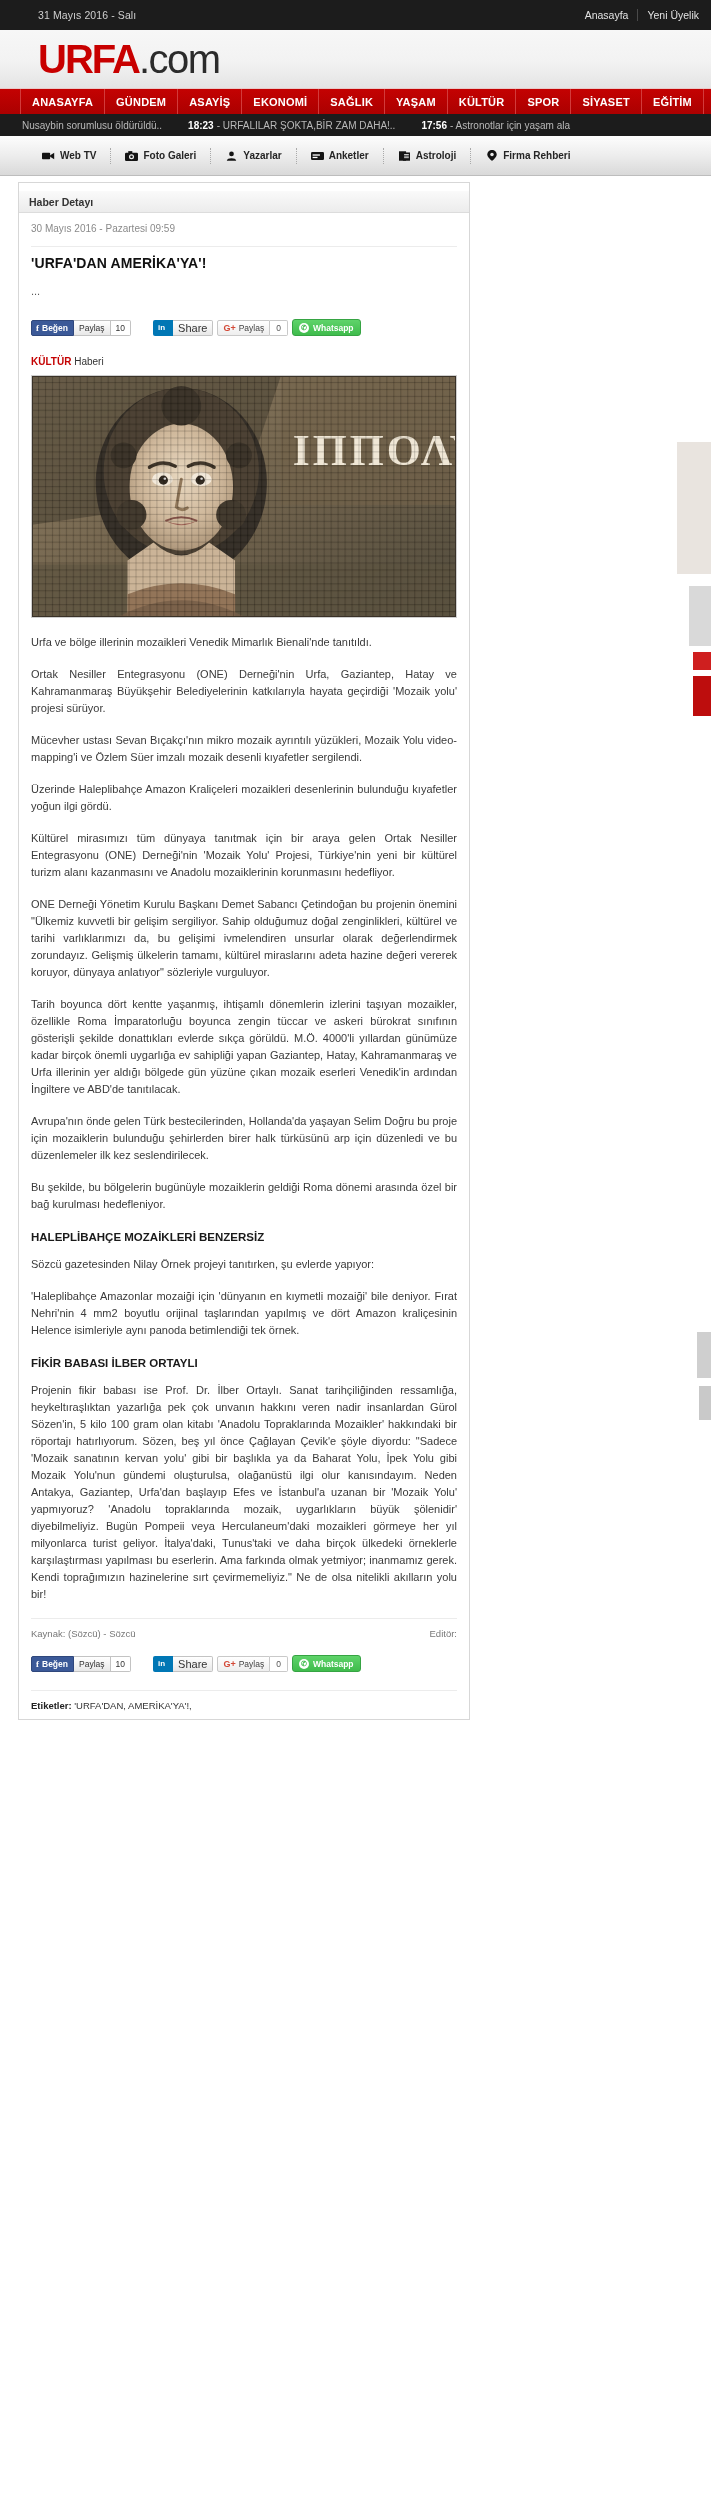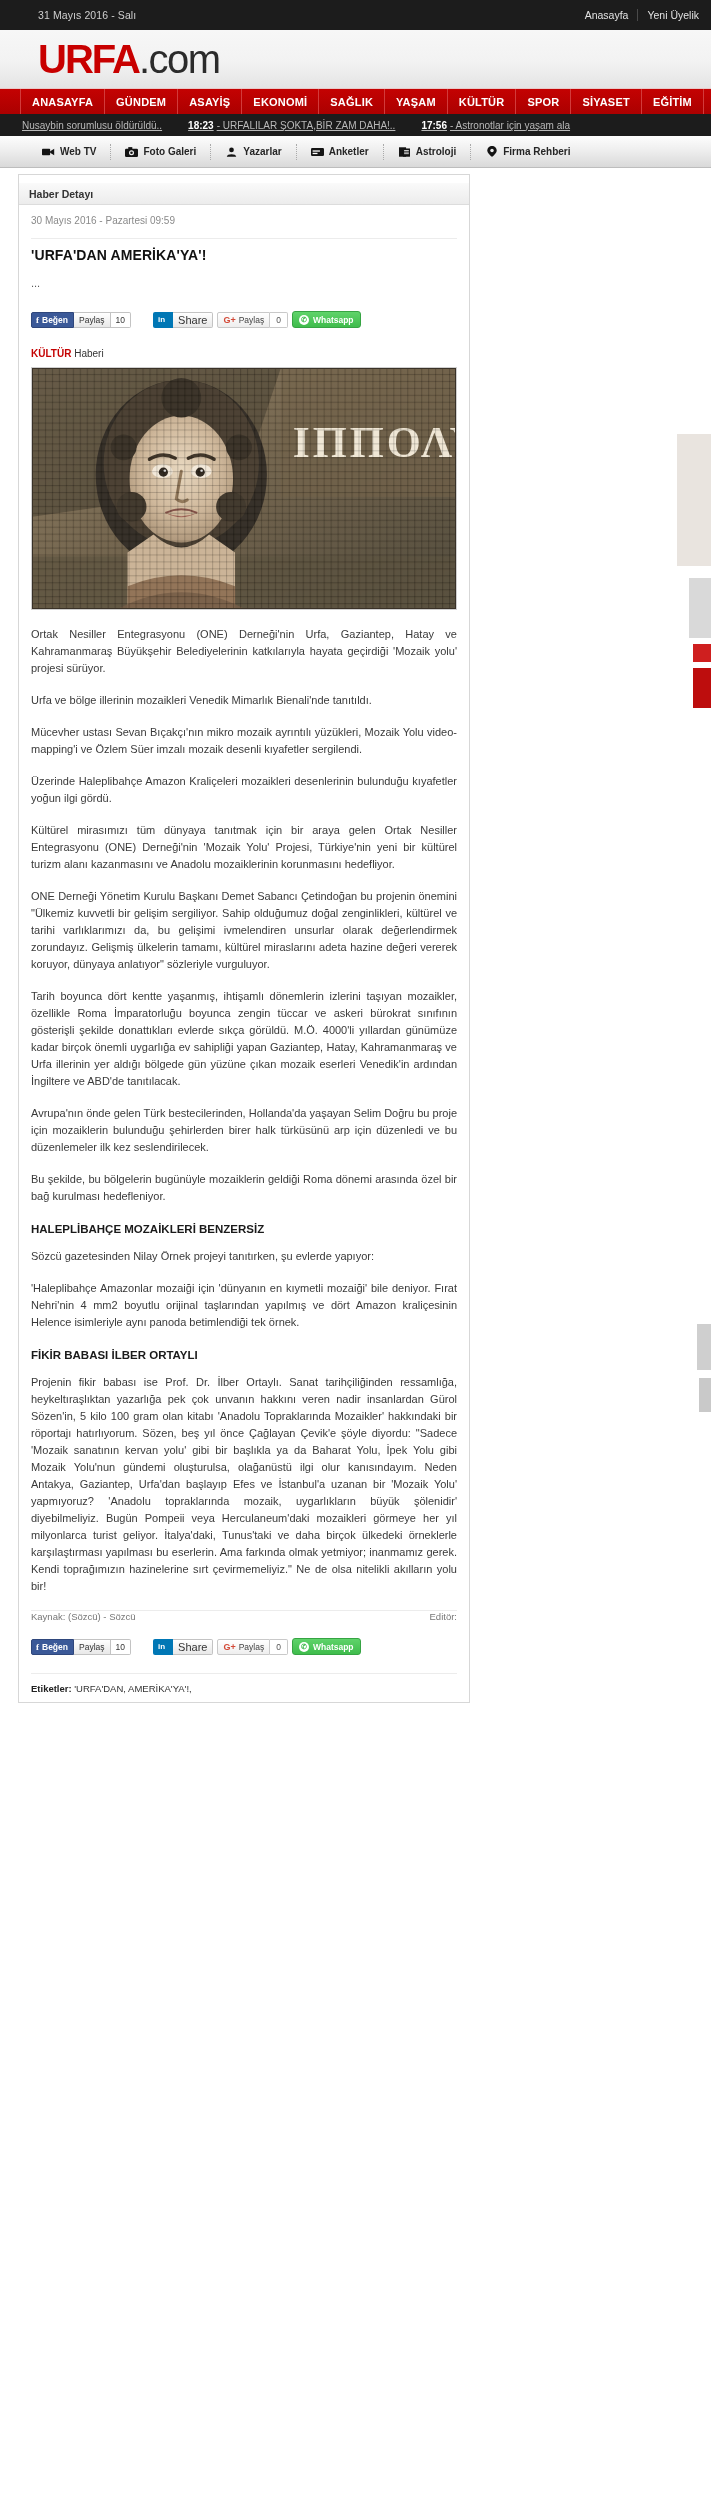--- a/index.html
+++ b/index.html
@@ -79,30 +79,29 @@
   .ticker {
     background: #1c1c1c;
     height: 22px;
     display: flex;
     align-items: center;
     overflow: hidden;
     padding-left: 22px;
     font-size: 10px;
     color: #b9b9b9;
     white-space: nowrap;
-    text-decoration: underline;
   }
   .ticker .titem { margin-right: 26px; display: inline-flex; align-items: center; }
   .ticker .ttime { color: #ffffff; font-weight: 700; margin-right: 3px; }
   .ticker .ttext { color: #b9b9b9; }
 
   
   .subnav {
     background: linear-gradient(to bottom, #fdfdfd 0%, #ededed 50%, #d9d9d9 100%);
-    height: 32px;
+    height: 40px;
     display: flex;
     align-items: center;
     padding-left: 28px;
     border-bottom: 1px solid #bdbdbd;
   }
   .subnav .sitem {
     display: flex;
     align-items: center;
     padding: 0 14px;
     border-right: 1px dotted #aaa;
@@ -280,20 +279,21 @@
     margin: 18px 0 13px 0;
   }
 
   .kaynak {
     display: flex;
     justify-content: space-between;
     font-size: 9.5px;
     color: #777;
     border-top: 1px solid #ececec;
     margin-top: 14px;
+    padding-top: 9px;
   }
 
   .etiket {
     border-top: 1px solid #ececec;
     margin-top: 10px;
     padding-top: 9px;
     font-size: 9.5px;
     color: #444;
   }
   .etiket b { color: #222; }
@@ -527,22 +527,22 @@
           <g fill="#efe6d4" font-family="'Liberation Serif', serif" font-size="44" font-weight="700">
             <text x="262" y="90" letter-spacing="3">ΙΠΠΟΛΥΤ</text>
           </g>
 
           <rect width="426" height="243" fill="url(#tess)"></rect>
           <rect width="426" height="243" fill="none" stroke="#3a3228" stroke-width="2"></rect>
         </svg>
       </div>
 
       <div class="body">
+        <p>Urfa ve bölge illerinin mozaikleri Venedik Mimarlık Bienali'nde tanıtıldı.</p>
         <p>Ortak Nesiller Entegrasyonu (ONE) Derneği'nin Urfa, Gaziantep, Hatay ve Kahramanmaraş Büyükşehir Belediyelerinin katkılarıyla hayata geçirdiği 'Mozaik yolu' projesi sürüyor.</p>
-        <p>Urfa ve bölge illerinin mozaikleri Venedik Mimarlık Bienali'nde tanıtıldı.</p>
         <p>Mücevher ustası Sevan Bıçakçı'nın mikro mozaik ayrıntılı yüzükleri, Mozaik Yolu video-mapping'i ve Özlem Süer imzalı mozaik desenli kıyafetler sergilendi.</p>
         <p>Üzerinde Haleplibahçe Amazon Kraliçeleri mozaikleri desenlerinin bulunduğu kıyafetler yoğun ilgi gördü.</p>
         <p>Kültürel mirasımızı tüm dünyaya tanıtmak için bir araya gelen Ortak Nesiller Entegrasyonu (ONE) Derneği'nin 'Mozaik Yolu' Projesi, Türkiye'nin yeni bir kültürel turizm alanı kazanmasını ve Anadolu mozaiklerinin korunmasını hedefliyor.</p>
         <p>ONE Derneği Yönetim Kurulu Başkanı Demet Sabancı Çetindoğan bu projenin önemini "Ülkemiz kuvvetli bir gelişim sergiliyor. Sahip olduğumuz doğal zenginlikleri, kültürel ve tarihi varlıklarımızı da, bu gelişimi ivmelendiren unsurlar olarak değerlendirmek zorundayız. Gelişmiş ülkelerin tamamı, kültürel miraslarını adeta hazine değeri vererek koruyor, dünyaya anlatıyor" sözleriyle vurguluyor.</p>
         <p>Tarih boyunca dört kentte yaşanmış, ihtişamlı dönemlerin izlerini taşıyan mozaikler, özellikle Roma İmparatorluğu boyunca zengin tüccar ve askeri bürokrat sınıfının gösterişli şekilde donattıkları evlerde sıkça görüldü. M.Ö. 4000'li yıllardan günümüze kadar birçok önemli uygarlığa ev sahipliği yapan Gaziantep, Hatay, Kahramanmaraş ve Urfa illerinin yer aldığı bölgede gün yüzüne çıkan mozaik eserleri Venedik'in ardından İngiltere ve ABD'de tanıtılacak.</p>
         <p>Avrupa'nın önde gelen Türk bestecilerinden, Hollanda'da yaşayan Selim Doğru bu proje için mozaiklerin bulunduğu şehirlerden birer halk türküsünü arp için düzenledi ve bu düzenlemeler ilk kez seslendirilecek.</p>
         <p>Bu şekilde, bu bölgelerin bugünüyle mozaiklerin geldiği Roma dönemi arasında özel bir bağ kurulması hedefleniyor.</p>
 
         <h3>HALEPLİBAHÇE MOZAİKLERİ BENZERSİZ</h3>
         <p>Sözcü gazetesinden Nilay Örnek projeyi tanıtırken, şu evlerde yapıyor:</p>

